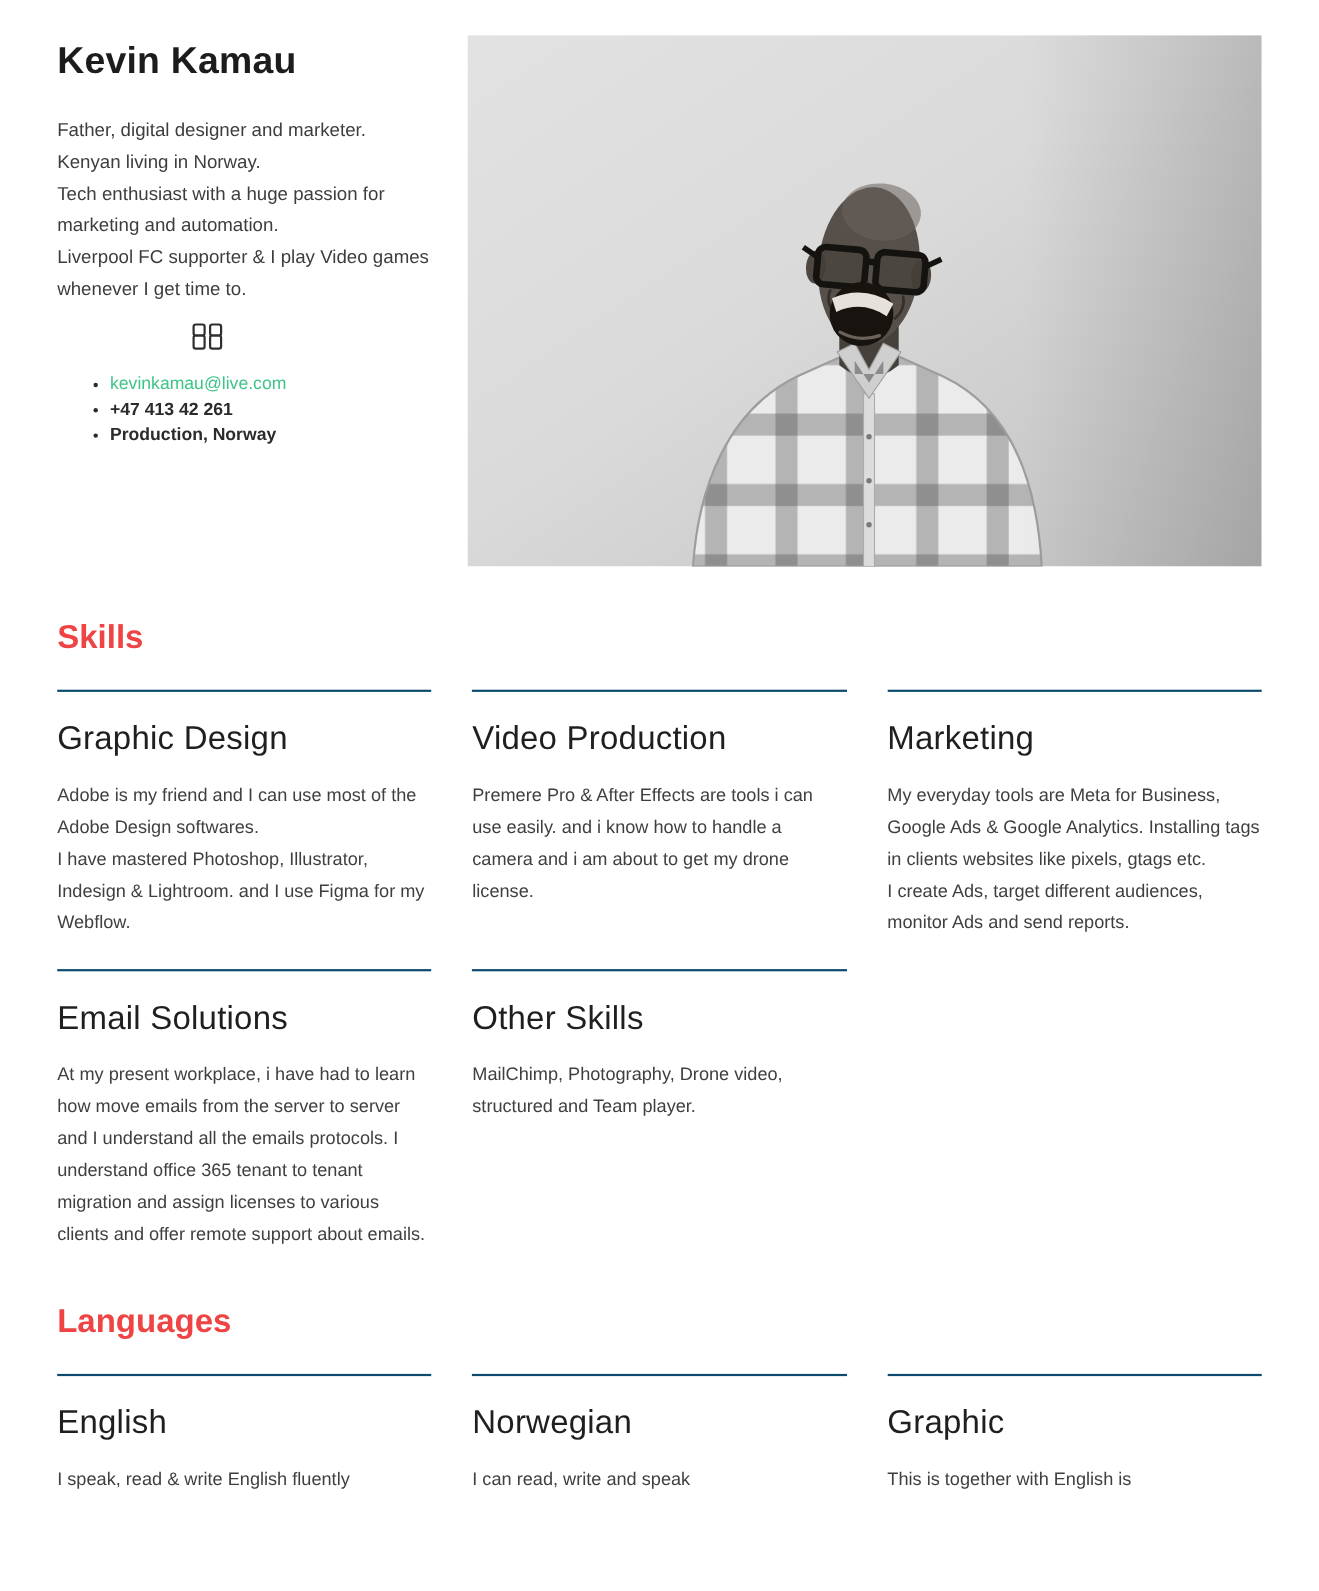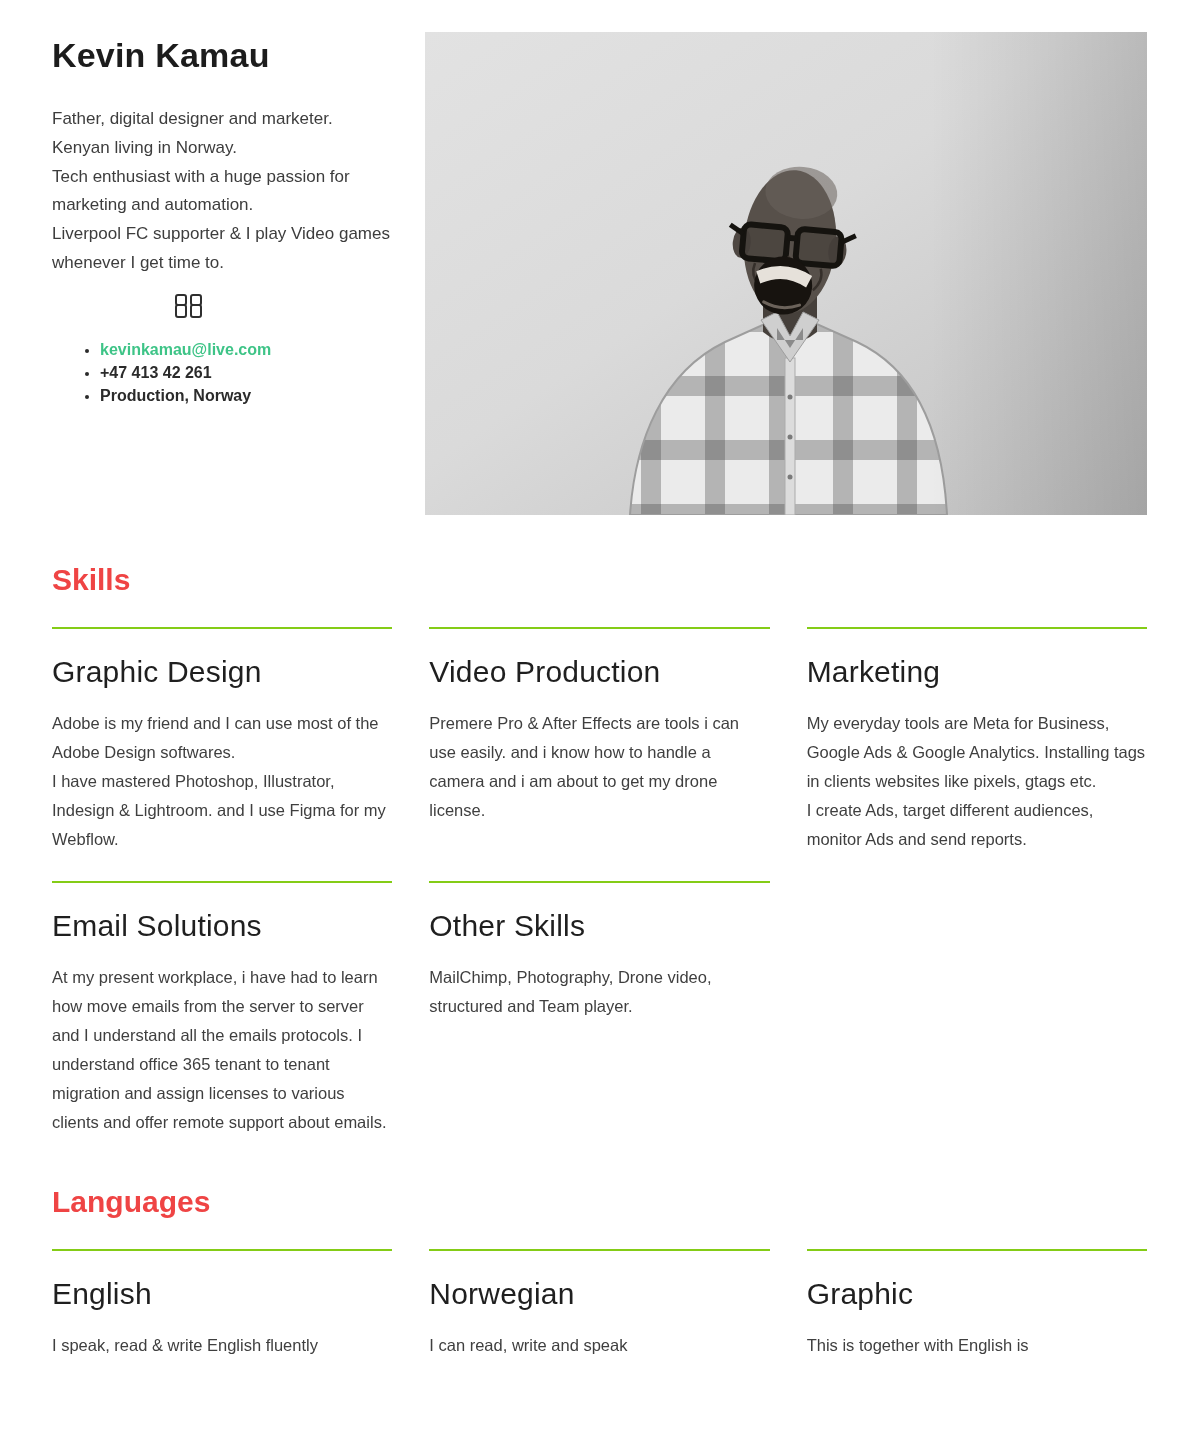--- a/index.html
+++ b/index.html
@@ -20,29 +20,29 @@
   .bio p { margin: 0; font-size: 17px; line-height: 28.8px; color: #3d3d3d; }
 
   .grid-icon { display: grid; grid-template-columns: 12px 12px; grid-template-rows: 12px 12px;
                column-gap: 3px; margin: 16px 0 0 123px; width: 27px; }
   .grid-icon span { border: 2px solid #2f2f2f; border-radius: 3px; }
   .grid-icon span:nth-child(n+3) { margin-top: -2px; }
 
   .contact-list { margin: 20px 0 0 0; padding-left: 48px; list-style: disc; }
   .contact-list li { font-size: 16px; line-height: 23px; color: #2b2b2b; font-weight: 700; }
   .contact-list li::marker { color: #2b2b2b; font-size: 14px; }
-  a.email-link { color: #3ec487; font-weight: 700; text-decoration: none; }
+  a.email-link { color: #3ec487; font-weight: 400; text-decoration: none; }
 
   .photo { flex: 0 0 722px; width: 722px; height: 483px; }
   .photo svg { display: block; width: 100%; height: 100%; }
 
   
   .section-title { margin: 48px 0 30px; font-size: 30px; font-weight: 700; color: #ef4444; }
   .cards { display: grid; grid-template-columns: repeat(3, 1fr); column-gap: 37px; row-gap: 27px; }
-  .card { border-top: 2px solid #84cc16; padding-top: 26px; }
+  .card { border-top: 2px solid #0c4a6e; padding-top: 26px; }
   .card h3 { margin: 0 0 20px; font-size: 30px; font-weight: 400; letter-spacing: 0.2px; color: #1f1f1f; }
   .card p { margin: 0; font-size: 16.5px; line-height: 29px; color: #3f3f3f; }
   .card p:empty { display: none; }
 </style>
 </head>
 <body>
 
 <div class="container">
 
   <div class="header">

